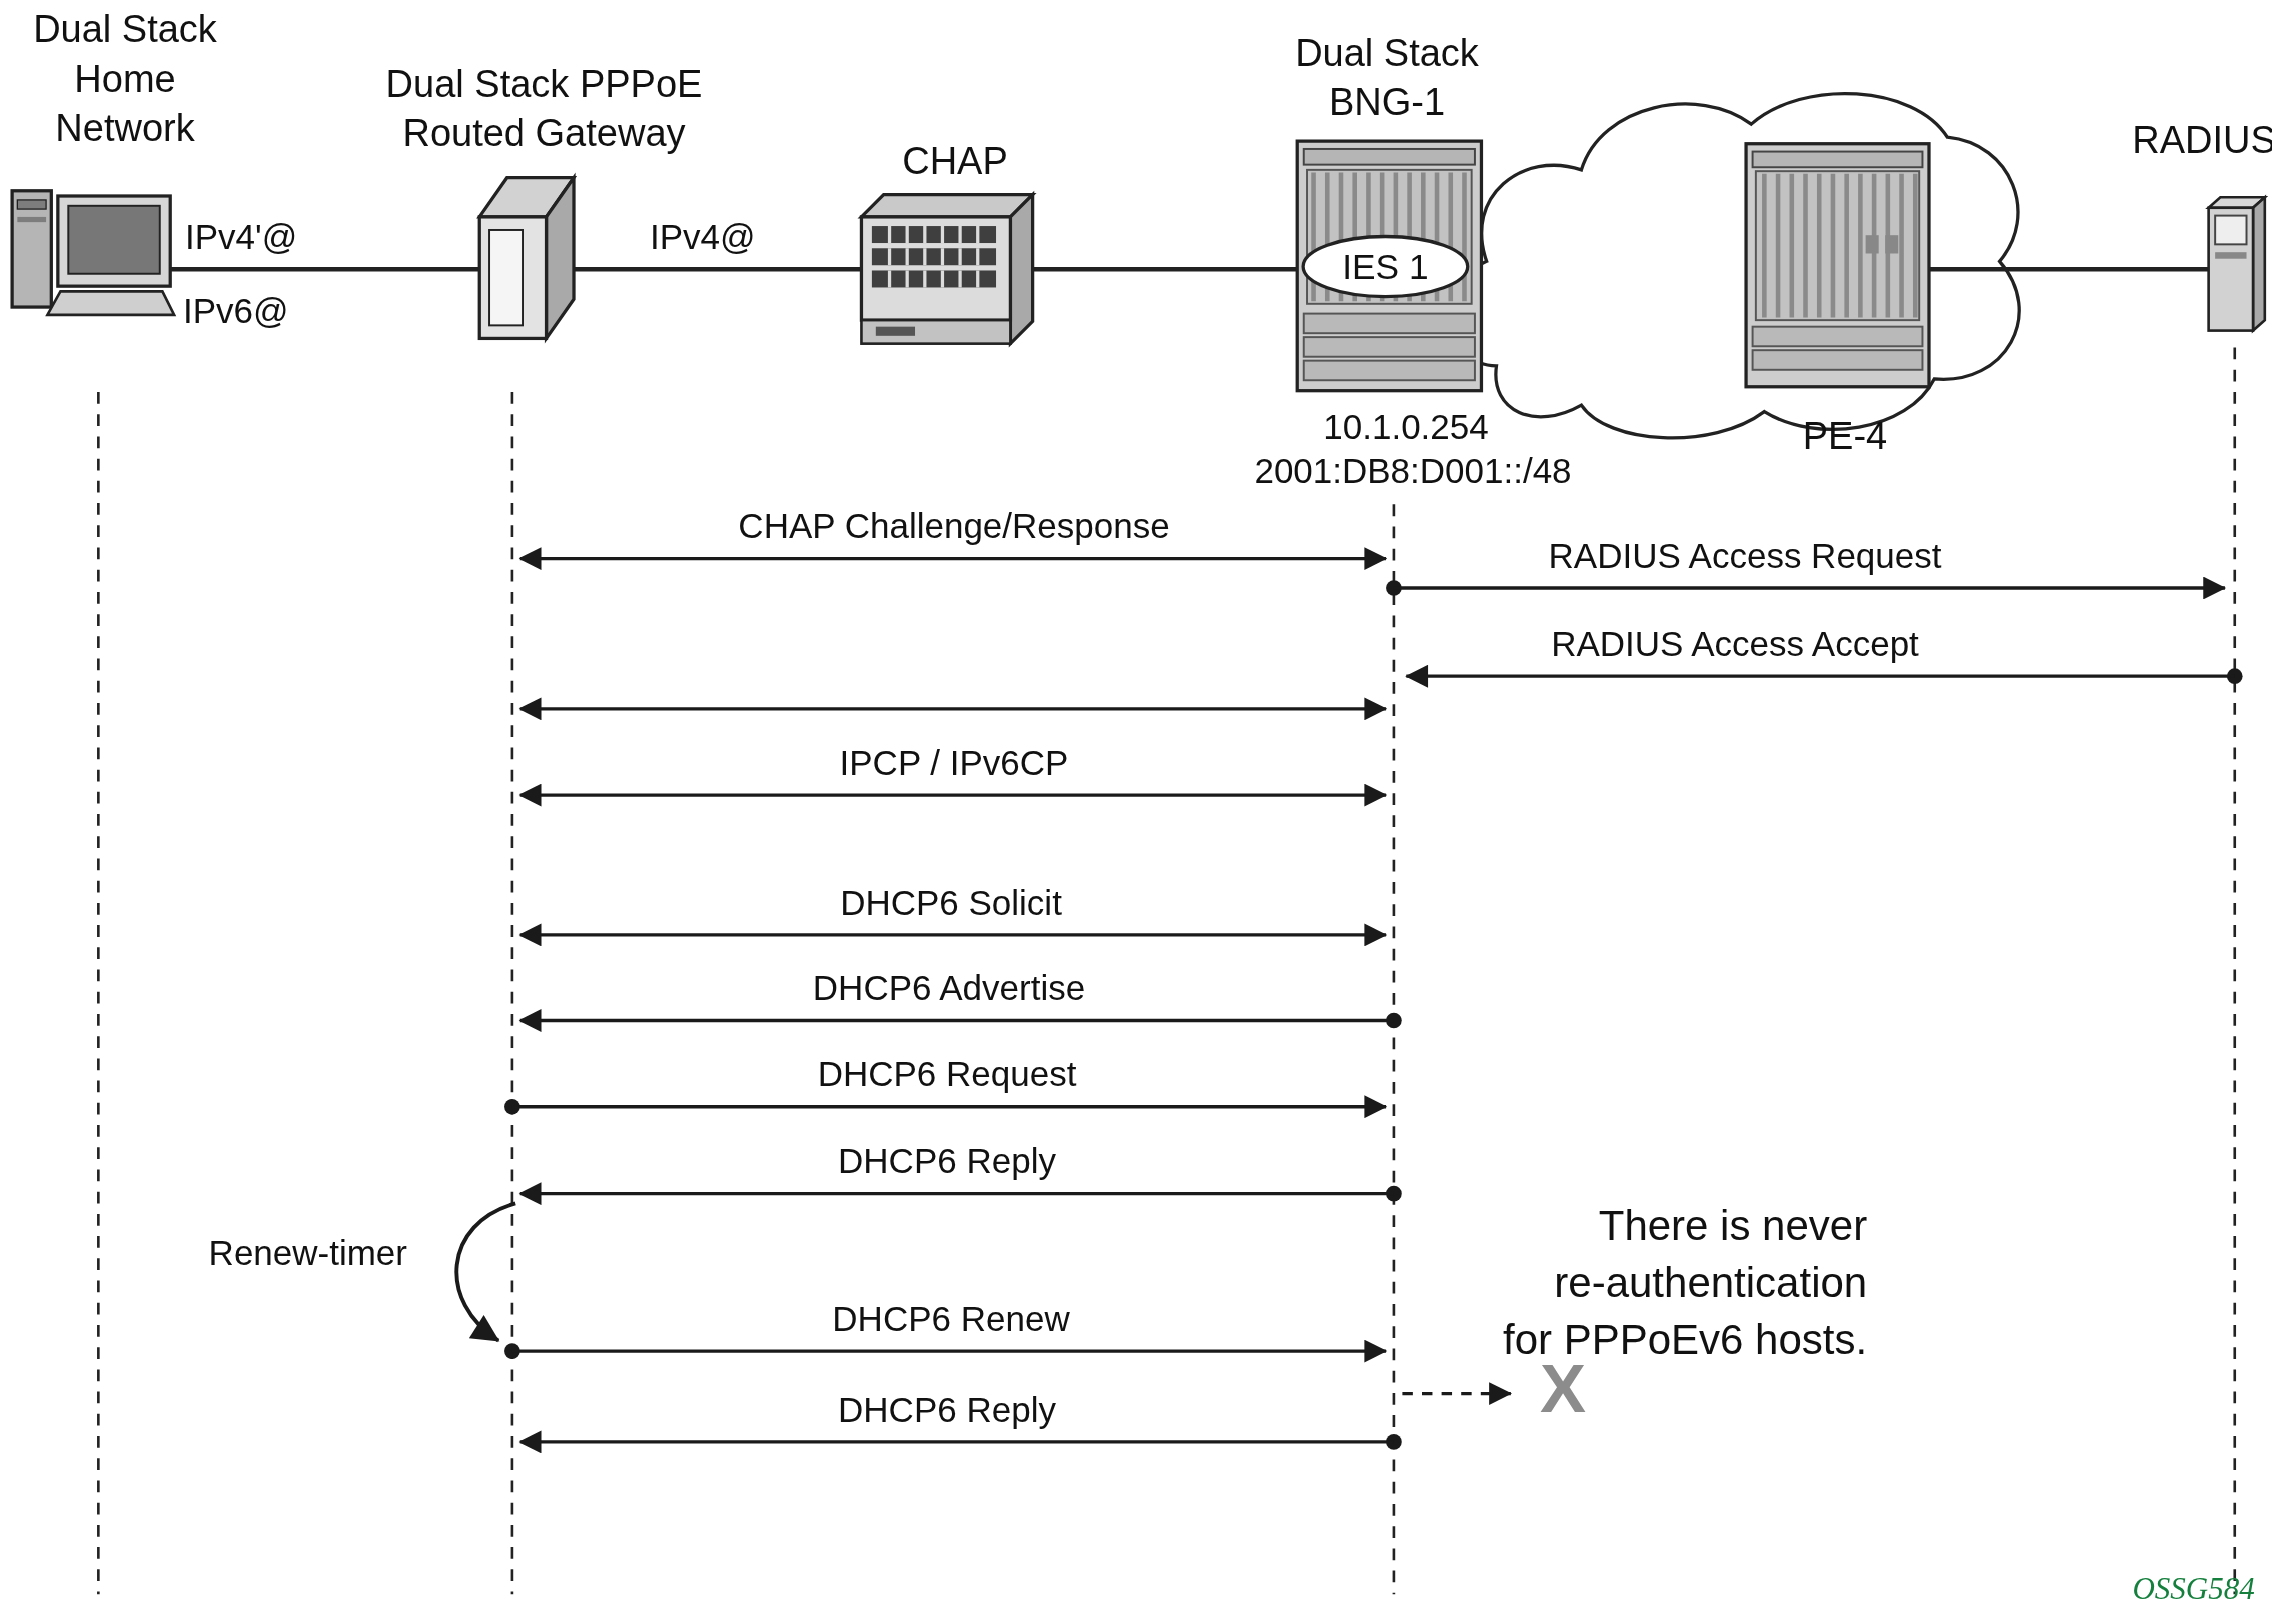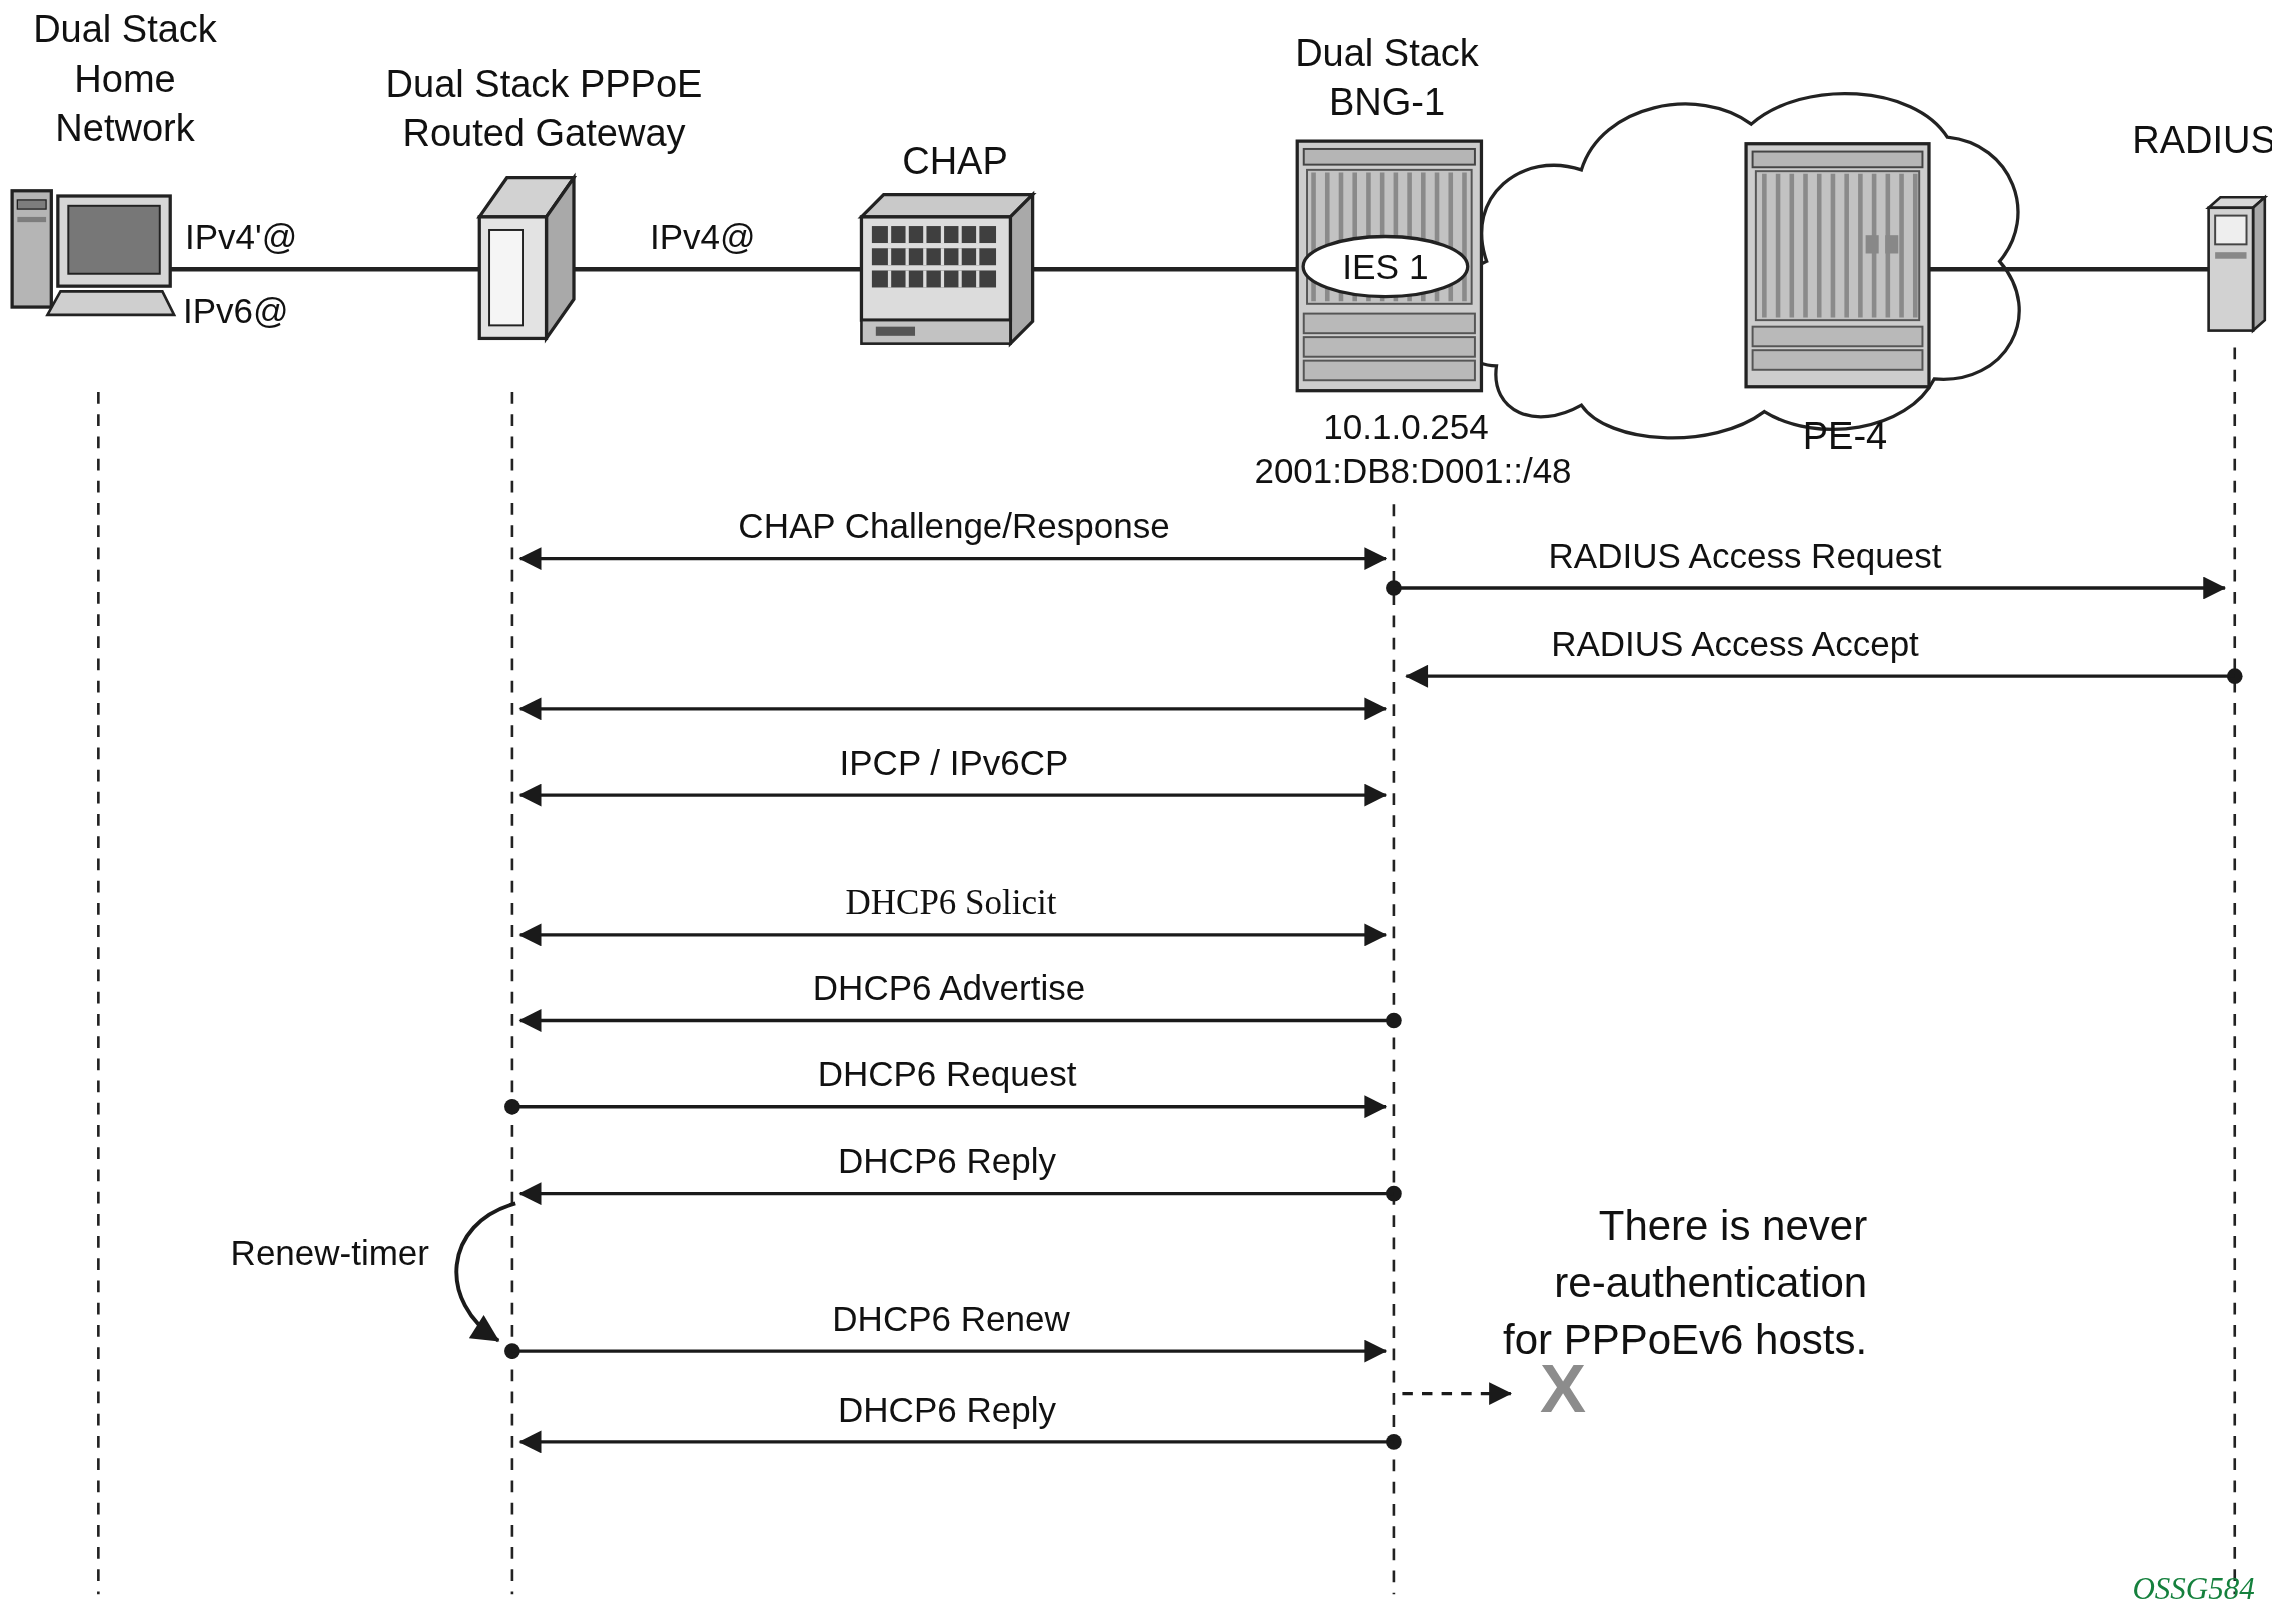--- a/index.html
+++ b/index.html
@@ -157,25 +157,25 @@
   <div class="lbl" style="left:185px;top:214px;">IPv4'@</div>
   <div class="lbl" style="left:183px;top:288px;">IPv6@</div>
   <div class="lbl" style="left:650px;top:214px;">IPv4@</div>
   <div class="lbl ctr" style="left:1406px;top:404px;">10.1.0.254</div>
   <div class="lbl ctr" style="left:1413px;top:448px;">2001:DB8:D001::/48</div>
 
   <div class="lbl ctr" style="left:954px;top:503px;">CHAP Challenge/Response</div>
   <div class="lbl ctr" style="left:1745px;top:533px;">RADIUS Access Request</div>
   <div class="lbl ctr" style="left:1735px;top:621px;">RADIUS Access Accept</div>
   <div class="lbl ctr" style="left:954px;top:740px;">IPCP / IPv6CP</div>
-  <div class="lbl ctr" style="left:951px;top:880px;font-family:Liberation Serif, serif;">DHCP6 Solicit</div>
+  <div class="lbl ctr" style="left:951px;top:880px;">DHCP6 Solicit</div>
   <div class="lbl ctr" style="left:949px;top:965px;">DHCP6 Advertise</div>
   <div class="lbl ctr" style="left:947px;top:1051px;">DHCP6 Request</div>
   <div class="lbl ctr" style="left:947px;top:1138px;">DHCP6 Reply</div>
-  <div class="lbl rightal" style="left:429px;top:1230px;text-align:right;">Renew-timer</div>
+  <div class="lbl rightal" style="left:407px;top:1230px;text-align:right;">Renew-timer</div>
   <div class="lbl ctr" style="left:951px;top:1296px;">DHCP6 Renew</div>
   <div class="lbl ctr" style="left:947px;top:1387px;">DHCP6 Reply</div>
 
   <div class="lbl note-block" style="left:1503px;top:1197px;">
     <div>There is never</div>
     <div>re-authentication</div>
     <div>for PPPoEv6 hosts.</div>
   </div>
 
   <div class="xmark" style="left:1563px;top:1354px;">X</div>

